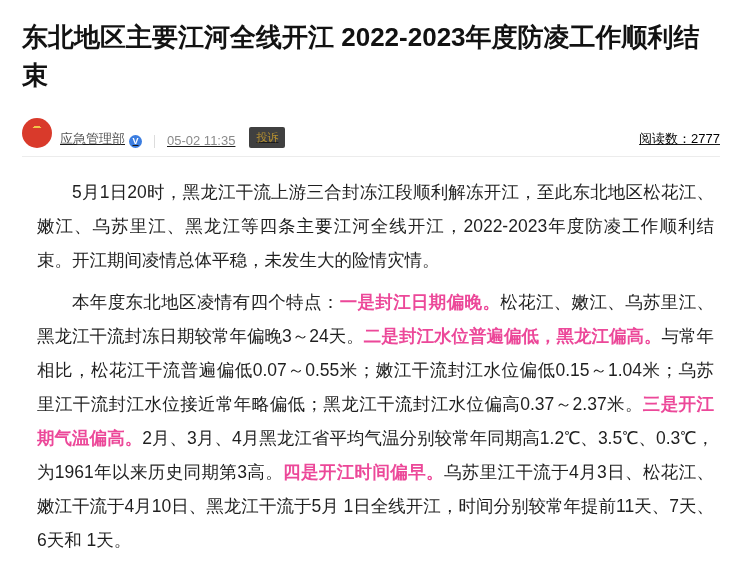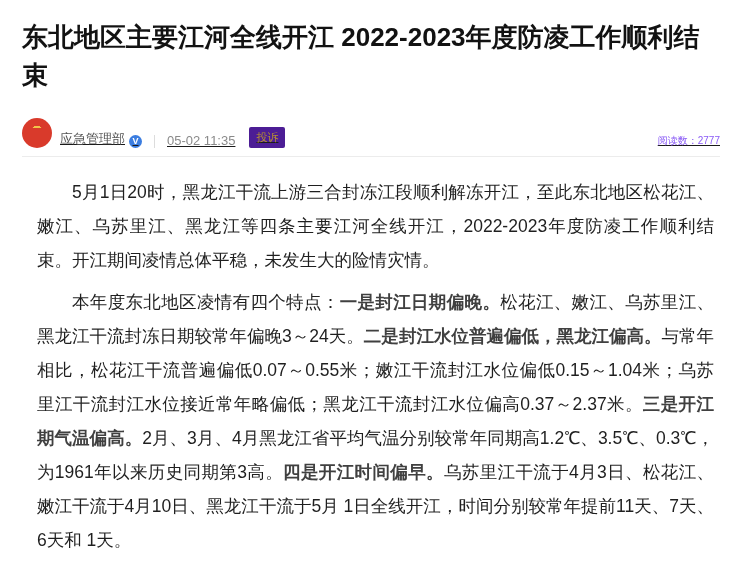--- a/index.html
+++ b/index.html
@@ -102,53 +102,53 @@
     flex: 0 0 auto;
   }
   .timestamp {
     font-size: 13px;
     color: #8a8a8a;
     white-space: nowrap;
   }
   .report-btn {
     font-size: 11px;
     color: #b8912f;
-    background: #4c1d95;
+    background: #404040;
     border: none;
     border-radius: 2px;
     padding: 3px 7px;
     margin-left: 14px;
     cursor: pointer;
     white-space: nowrap;
   }
   .spacer { flex: 1 1 auto; }
   .read-count {
-    font-size: 10px;
-    color: #8b5cf6;
+    font-size: 13px;
+    color: #000000;
     white-space: nowrap;
     margin-top: 16px;
   }
   .rule {
     height: 1px;
     background: #ececec;
     margin-top: 8px;
   }
   .article {
     margin-top: 18px;
     font-size: 17.5px;
     line-height: 34px;
     color: #1f1f1f;
     text-align: justify;
     padding-right: 6px;
   }
   .article p {
     margin: 0 0 8px 15px;
     text-indent: 2em;
   }
-  .article b { font-weight: bold; color: #404040; }
+  .article b { font-weight: bold; color: #ec4899; }
 </style>
 </head>
 <body>
 
 <div class="page">
 
   <h1 class="headline">东北地区主要江河全线开江 2022-2023年度防凌工作顺利结束</h1>
 
   <div class="meta-row">
     <div class="avatar">

